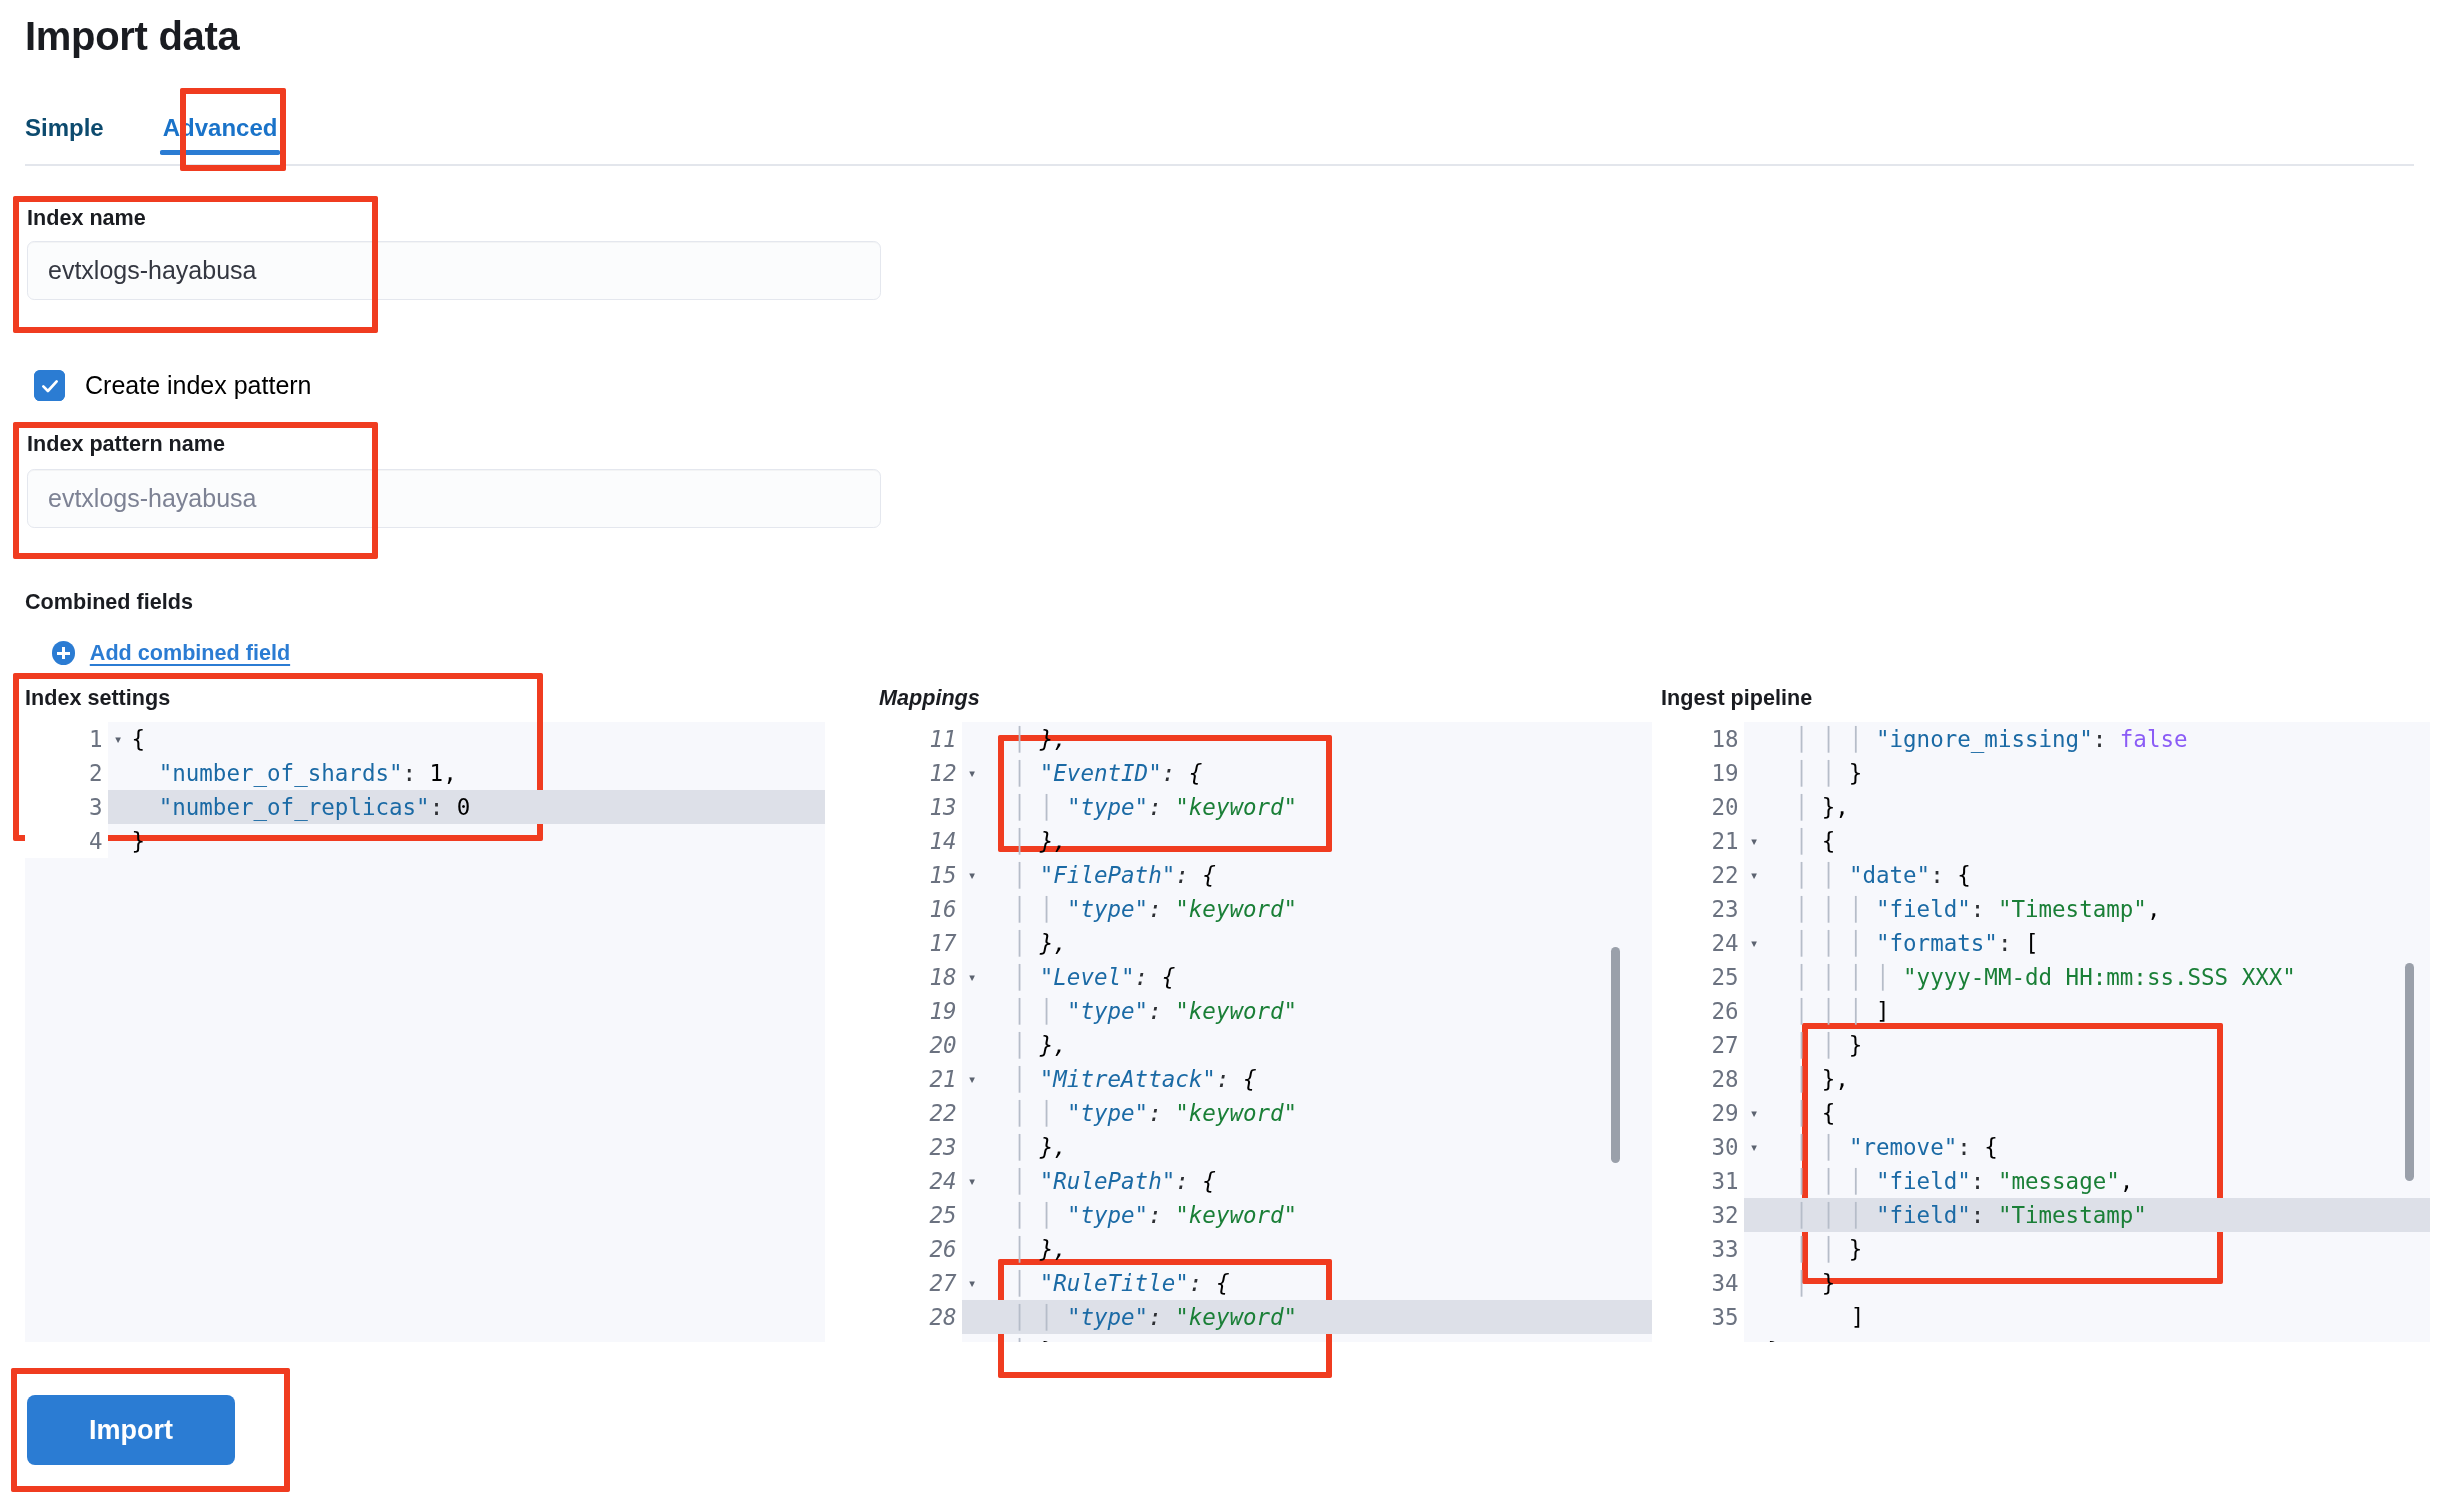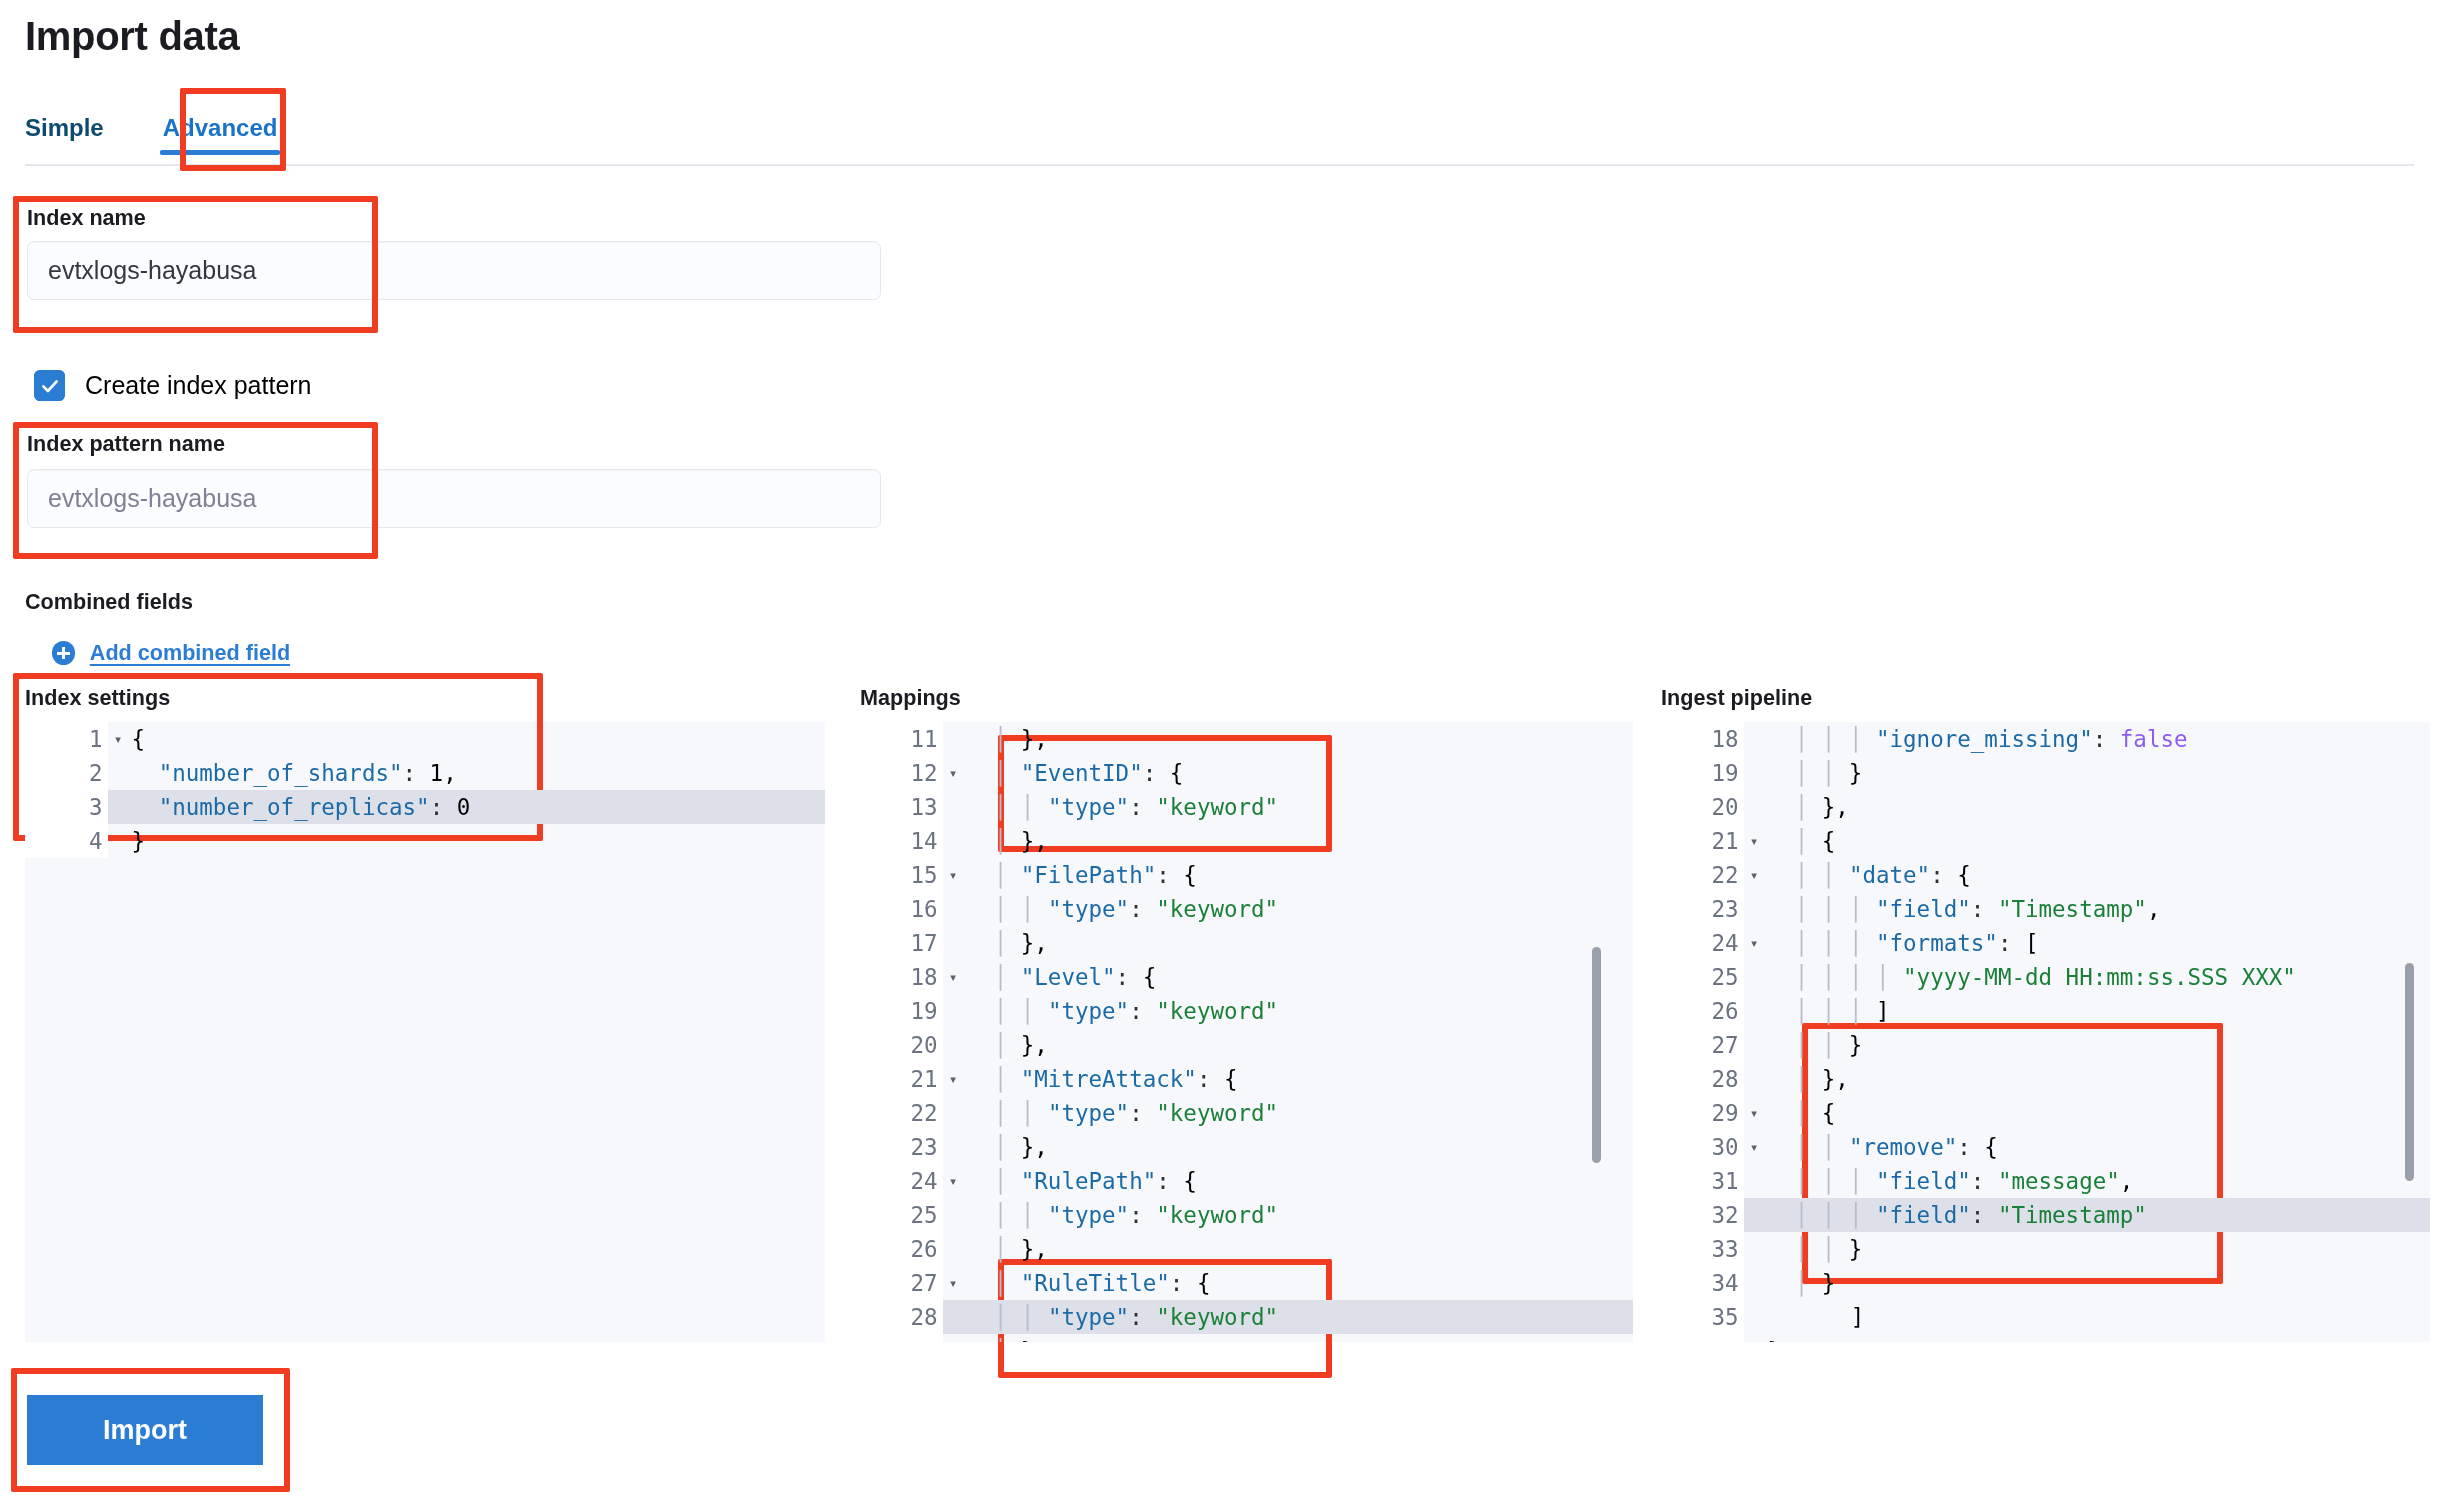--- a/index.html
+++ b/index.html
@@ -95,22 +95,22 @@
   .tok-bool { color: #8b5cf6; }
   .tok-punct { color: #2d2f33; }
   .guide { color: #b6bdc9; }
 
   .vscroll {
     position: absolute; width: 9px; border-radius: 5.4px; background: #9aa0aa;
   }
 
   
   .import-btn {
-    position: absolute; left: 27px; top: 1395px; width: 236px; height: 70px;
-    background: #2b7cd3; border-radius: 0; color: #fff;
+    position: absolute; left: 27px; top: 1395px; width: 208px; height: 70px;
+    background: #2b7cd3; border-radius: 8px; color: #fff;
     font-size: 27px; font-weight: bold; display:flex; align-items:center; justify-content:center;
     cursor: pointer;
   }
 
   
   .annot {
     position: absolute; border: 6.3px solid #f03c20; pointer-events: none;
     border-radius: 1.8px;
   }
 </style>
@@ -152,21 +152,21 @@
     <div class="panel-title">Index settings</div>
     <div class="editor" id="ed-index-settings" style="width:800px; height:620px;">
         <div class="ed-body-bg"></div>
         <div class="ed-row" style="position: relative; z-index: 2;"><span class="ed-gutter">1</span><span class="ed-fold">▾</span><span class="ed-code">{</span></div>
         <div class="ed-row" style="position: relative; z-index: 2;"><span class="ed-gutter">2</span><span class="ed-fold"></span><span class="ed-code">  <span class="tok-key">"number_of_shards"</span><span class="tok-punct">:</span> 1,</span></div>
         <div class="ed-row hl" style="position: relative; z-index: 2; background: rgb(221, 224, 232);"><span class="ed-gutter">3</span><span class="ed-fold"></span><span class="ed-code">  <span class="tok-key">"number_of_replicas"</span><span class="tok-punct">:</span> 0</span></div>
         <div class="ed-row" style="position: relative; z-index: 2;"><span class="ed-gutter">4</span><span class="ed-fold"></span><span class="ed-code">}</span></div>
       </div>
   </div>
 
-  <div class="panel" style="left:860px; top:685px; width:773px;">
+  <div class="panel" style="left:879px; top:685px; width:773px;font-style:italic;">
     <div class="panel-title">Mappings</div>
     <div class="editor" id="ed-mappings" style="width:773px; height:620px;">
         <div class="ed-body-bg"></div>
       <div class="vscroll" style="right:32px; top:225px; height:216px;"></div>
     <div class="ed-row" style="position: relative; z-index: 2;"><span class="ed-gutter">11</span><span class="ed-fold"></span><span class="ed-code">  <span class="guide">│</span> },</span></div>
         <div class="ed-row" style="position: relative; z-index: 2;"><span class="ed-gutter">12</span><span class="ed-fold">▾</span><span class="ed-code">  <span class="guide">│</span> <span class="tok-key">"EventID"</span><span class="tok-punct">:</span> {</span></div>
         <div class="ed-row" style="position: relative; z-index: 2;"><span class="ed-gutter">13</span><span class="ed-fold"></span><span class="ed-code">  <span class="guide">│</span> <span class="guide">│</span> <span class="tok-key">"type"</span><span class="tok-punct">:</span> <span class="tok-str">"keyword"</span></span></div>
         <div class="ed-row" style="position: relative; z-index: 2;"><span class="ed-gutter">14</span><span class="ed-fold"></span><span class="ed-code">  <span class="guide">│</span> },</span></div>
         <div class="ed-row" style="position: relative; z-index: 2;"><span class="ed-gutter">15</span><span class="ed-fold">▾</span><span class="ed-code">  <span class="guide">│</span> <span class="tok-key">"FilePath"</span><span class="tok-punct">:</span> {</span></div>
         <div class="ed-row" style="position: relative; z-index: 2;"><span class="ed-gutter">16</span><span class="ed-fold"></span><span class="ed-code">  <span class="guide">│</span> <span class="guide">│</span> <span class="tok-key">"type"</span><span class="tok-punct">:</span> <span class="tok-str">"keyword"</span></span></div>

